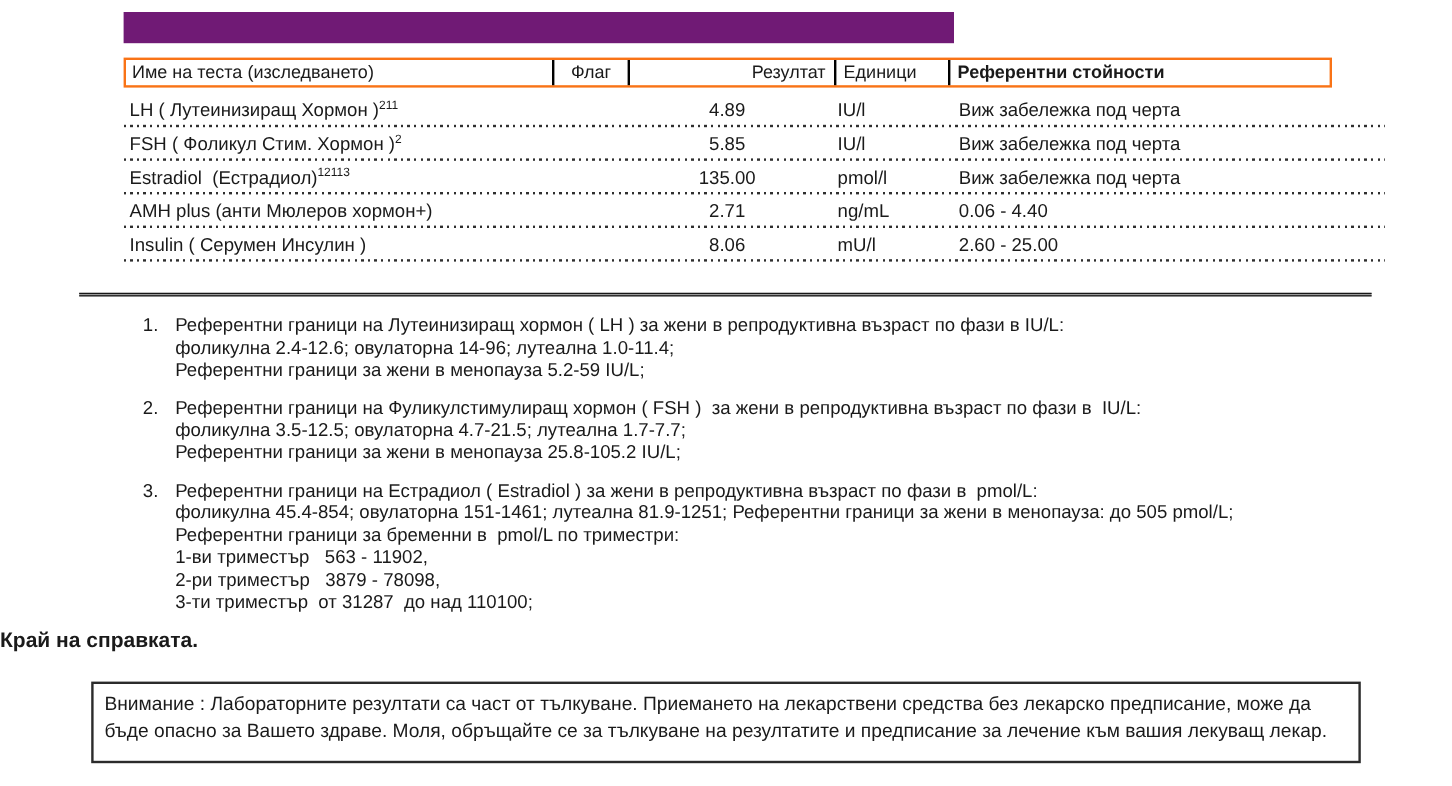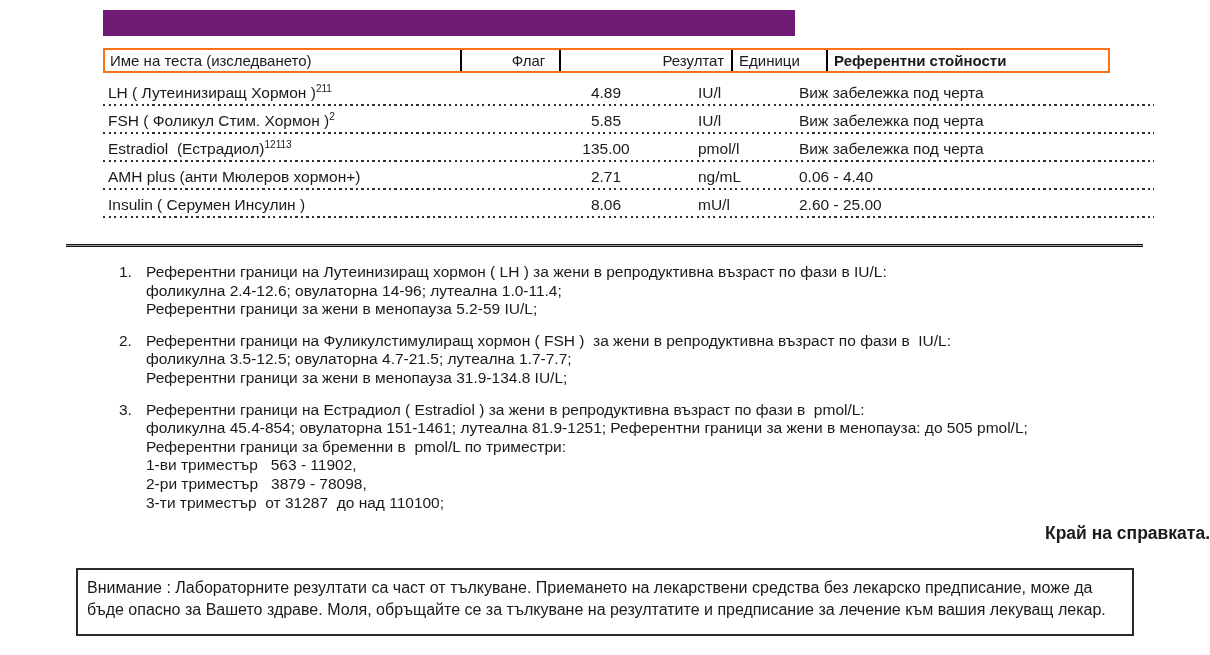--- a/index.html
+++ b/index.html
@@ -12,21 +12,21 @@
     background:#701a75; color:#ffffff; font-weight:bold; font-style:italic;
     font-size:17px; line-height:26px; padding-left:9px; box-sizing:border-box;
     white-space:pre;
   }
   .thead {
     position:absolute; left:103px; top:48px; width:1007px; height:25px;
     border:2px solid #f97316; box-sizing:border-box; display:flex; font-size:15px;
   }
   .thead .c { height:100%; display:flex; align-items:center; box-sizing:border-box; white-space:pre; overflow:hidden; }
   .c1 { width:357px; padding-left:5px; border-right:2px solid #000; }
-  .c2 { width:63px;  justify-content:center; border-right:2px solid #000;margin-left:36px; }
+  .c2 { width:63px;  justify-content:center; border-right:2px solid #000; }
   .c3 { width:172px; justify-content:flex-end; padding-right:7px; border-right:2px solid #000; }
   .c4 { width:95px;  padding-left:6px; border-right:2px solid #000; }
   .c5 { flex:1; padding-left:6px;font-weight:bold; }
   .rows { position:absolute; left:103px; top:72px; width:1051px; font-size:15.5px; padding-top:7px; }
   .row { position:relative; height:28px; display:flex; align-items:center; box-sizing:border-box; }
   .row::after {
     content:""; position:absolute; left:0; right:0; bottom:1px; height:2px;
     background:repeating-linear-gradient(90deg,#2e2e2e 0 2px,transparent 2px 5.5px);
   }
   .cell { white-space:pre; overflow:visible; }
@@ -39,21 +39,21 @@
   .divider {
     position:absolute; left:66px; top:244px; width:1077px; height:1px;
     border-top:1.5px solid #161616; border-bottom:1.5px solid #161616; background:#9a9a9a;
   }
   .notes { position:absolute; left:119px; top:263px; width:1035px; font-size:15.5px; line-height:18.6px; }
   .note { display:flex; margin-bottom:13px; }
   .note-num { width:27px; flex-shrink:0; }
   .note-lines { flex:1; }
   .note-lines div { white-space:pre-wrap; }
   .end-line {
-    position:absolute; left:0; top:523px; width:1210px; text-align:right;
+    position:absolute; left:0; top:523px; width:1210px; text-align:left;
     font-weight:bold; font-size:17.5px;
   }
   .warn-box {
     position:absolute; left:76px; top:568px; width:1058px; height:68px;
     box-sizing:border-box; border:2px solid #2b2b2b; padding:7px 9px;
     font-size:16px; line-height:21.5px;
   }
   .warn-box div { white-space:pre-wrap; }
 </style>
 </head>
@@ -128,21 +128,21 @@
         <div>фоликулна 2.4-12.6; овулаторна 14-96; лутеална 1.0-11.4;</div>
         <div>Референтни граници за жени в менопауза 5.2-59 IU/L;</div>
       </div>
     </div>
 
     <div class="note">
       <div class="note-num">2.</div>
       <div class="note-lines">
         <div>Референтни граници на Фуликулстимулиращ хормон ( FSH )  за жени в репродуктивна възраст по фази в  IU/L:</div>
         <div>фоликулна 3.5-12.5; овулаторна 4.7-21.5; лутеална 1.7-7.7;</div>
-        <div>Референтни граници за жени в менопауза 31.9-134.8 IU/L;</div>
+        <div>Референтни граници за жени в менопауза 25.8-105.2 IU/L;</div>
       </div>
     </div>
 
     <div class="note">
       <div class="note-num">3.</div>
       <div class="note-lines">
         <div>Референтни граници на Естрадиол ( Estradiol ) за жени в репродуктивна възраст по фази в  pmol/L:</div>
         <div>фоликулна 45.4-854; овулаторна 151-1461; лутеална 81.9-1251; Референтни граници за жени в менопауза: до 505 pmol/L;</div>
         <div>Референтни граници за бременни в  pmol/L по триместри:</div>
         <div>1-ви триместър   563 - 11902,</div>

